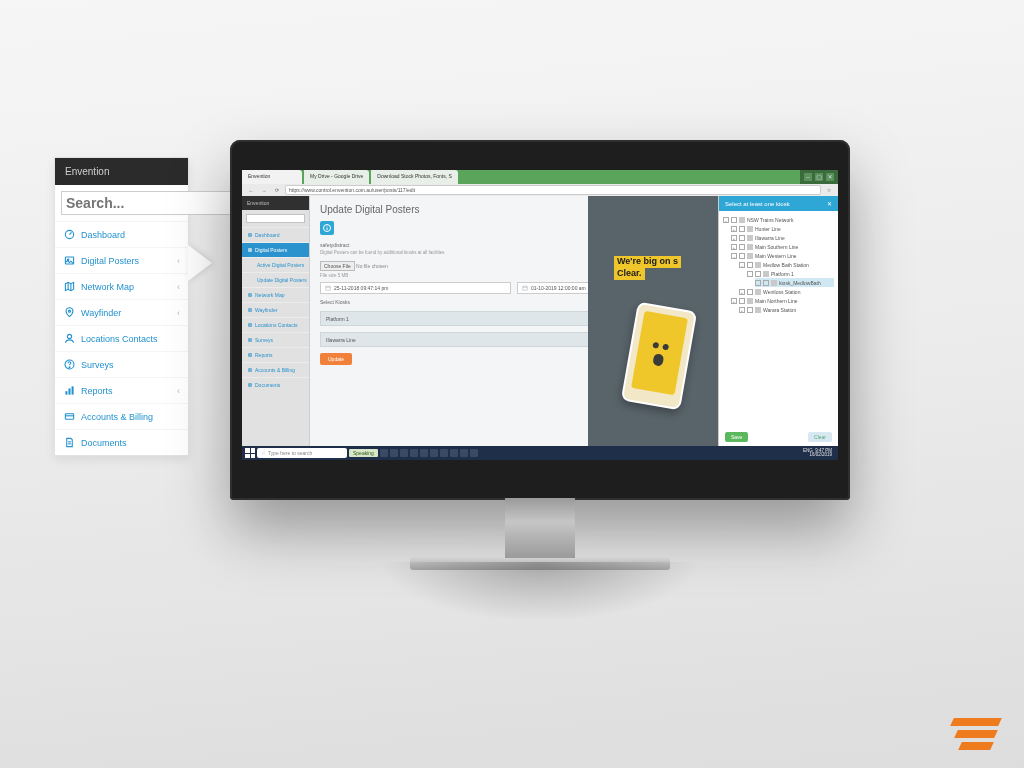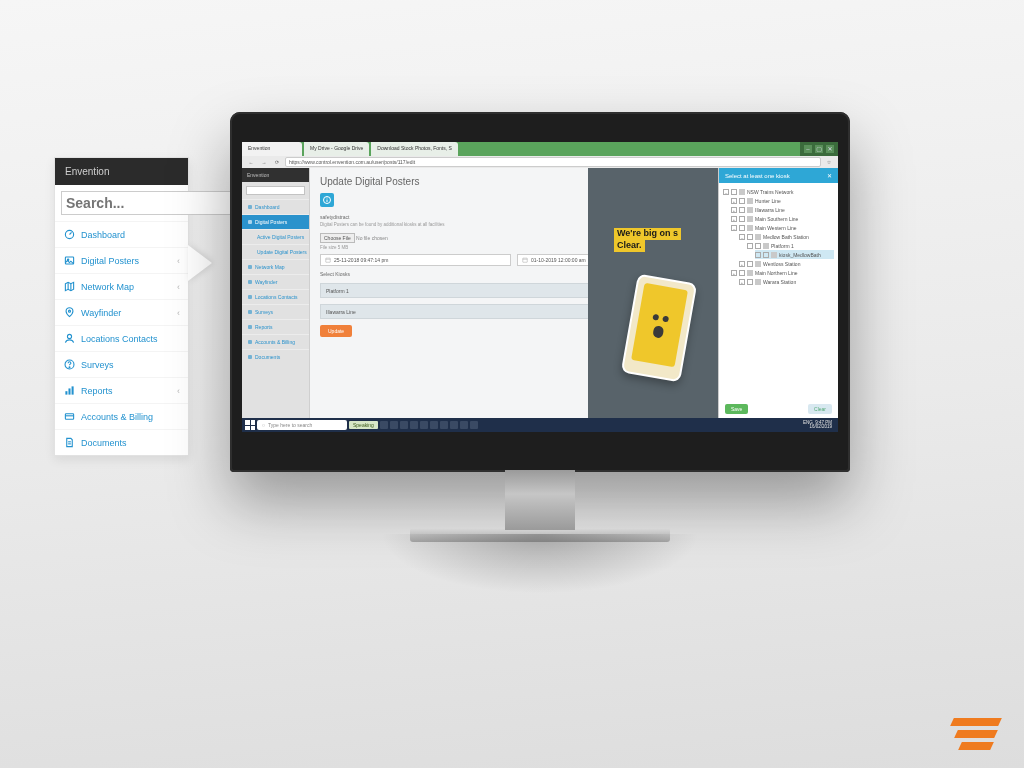--- a/index.html
+++ b/index.html
@@ -59,20 +59,21 @@
   
   .monitor {
     position: absolute; left: 230px; top: 112px;
     width: 620px;
   }
   .bezel {
     background: #1e1e1e;
     border-radius: 10px 10px 4px 4px;
     padding: 30px 12px 40px;
     box-shadow: 0 30px 60px rgba(0,0,0,.35), inset 0 0 0 2px #2f2f2f;
+    margin-top: 28px;
   }
   .screen {
     width: 596px; height: 290px; background: #ccc;
     display: flex; flex-direction: column;
   }
   .stand-neck {
     width: 70px; height: 60px; margin: -2px auto 0;
     background: linear-gradient(180deg,#9a9a9a,#c6c6c6 40%,#9a9a9a);
     position: relative;
   }

